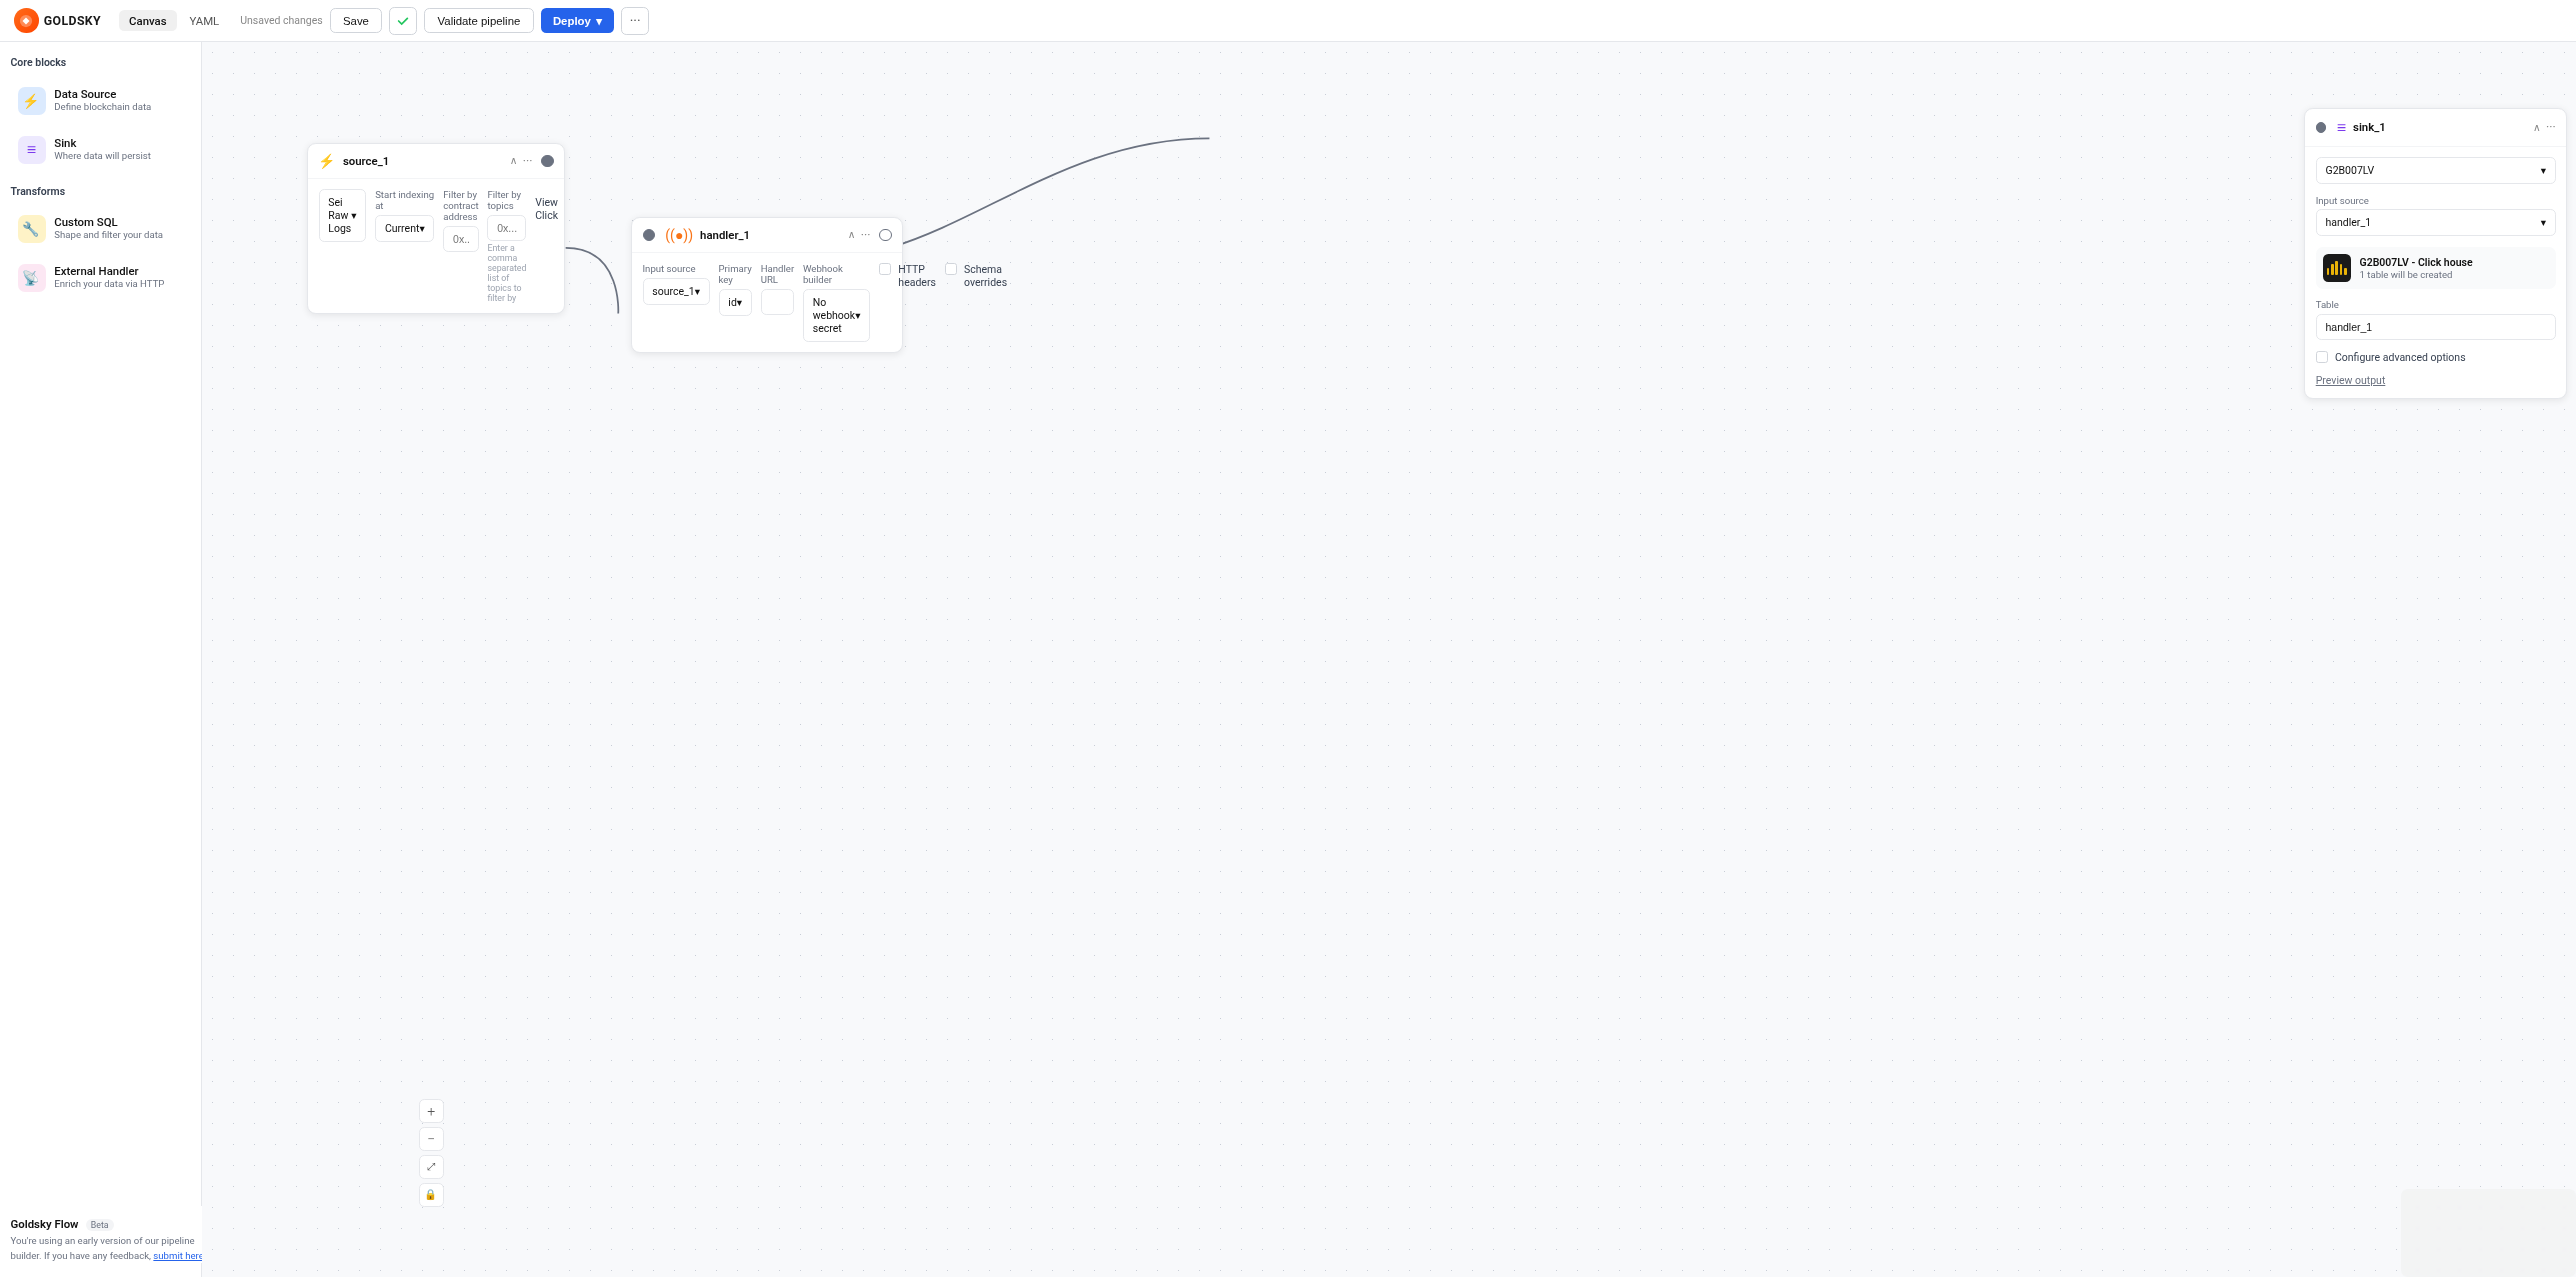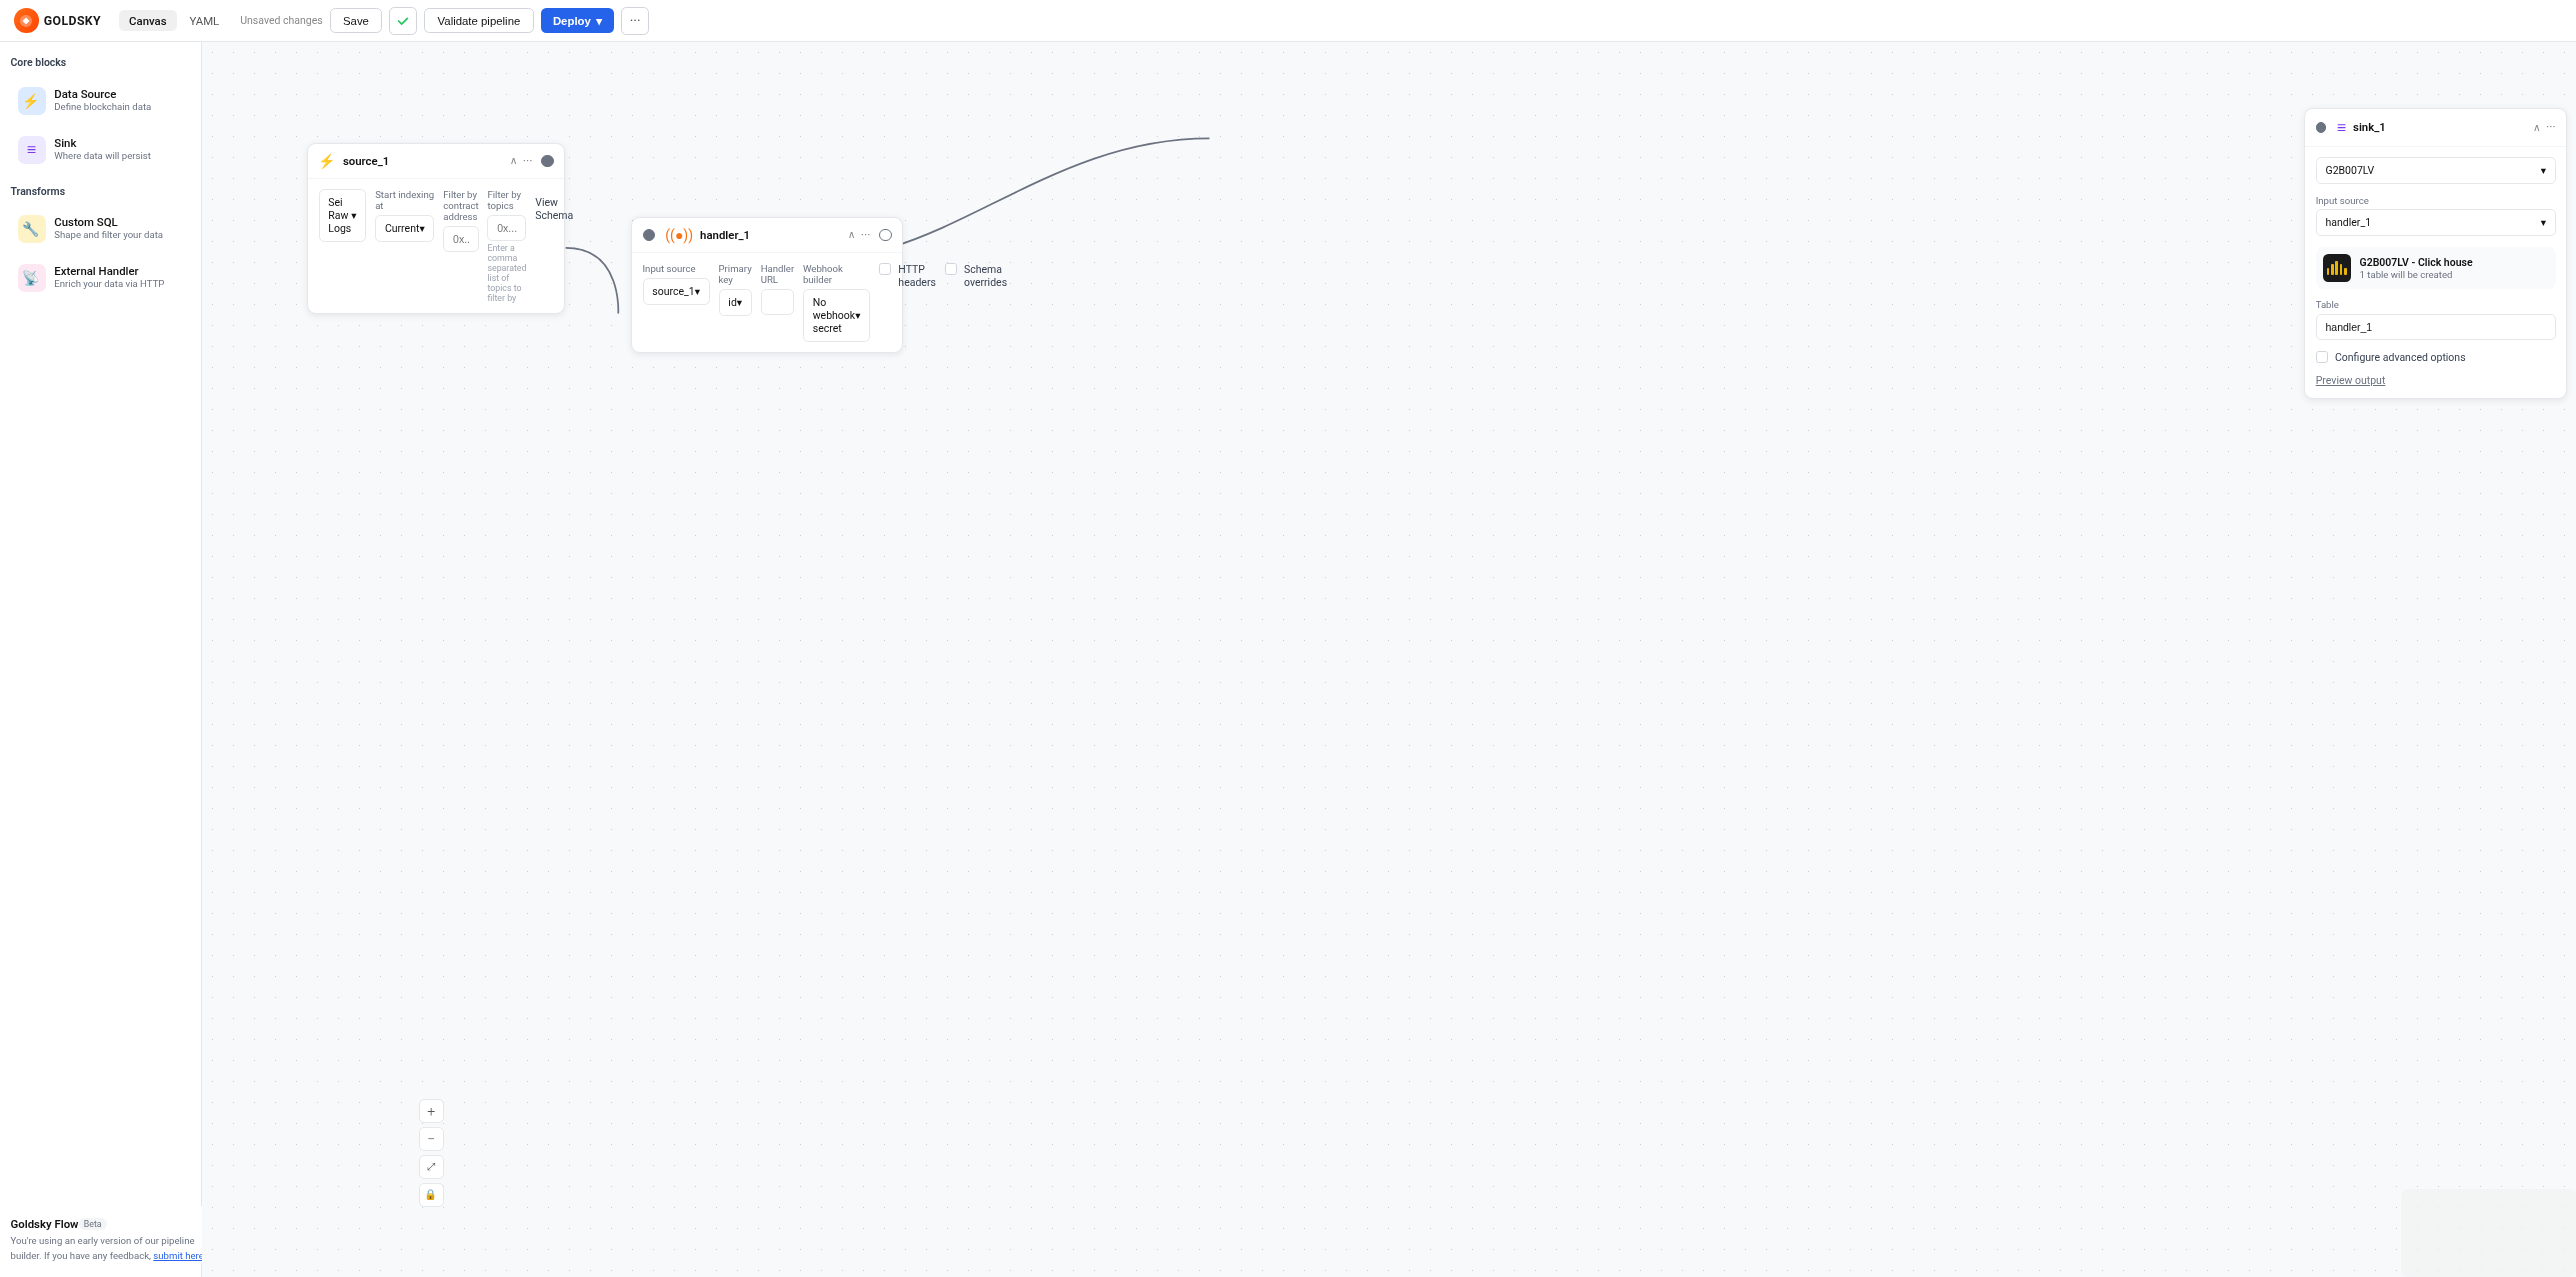--- a/index.html
+++ b/index.html
@@ -141,21 +141,21 @@
       border-radius: 5.3px; display: flex; align-items: center; justify-content: center;
       cursor: pointer; font-size: 14px; color: #555; font-weight: 300;
     }
 
     
     .goldsky-footer {
       position: absolute; left: 0; bottom: 0; width: 200px;
       background: #fff; border-top: 0.9px solid #e5e7eb; border-right: 0.9px solid #e5e7eb;
       padding: 10.5px; display: flex; flex-direction: column; gap: 3.5px;
     }
-    .footer-title-row { display: flex; align-items: center; }
+    .footer-title-row { display: flex; align-items: flex-end; gap: 7px; }
     .footer-title { font-size: 11.4px; font-weight: 600; color: #111; }
     .beta-badge { font-size: 8.8px; background: #f3f4f6; color: #6b7280; padding: 0.9px 5.3px; border-radius: 8.8px; }
     .footer-text { font-size: 9.6px; color: #6b7280; line-height: 1.5; }
     .footer-link { color: #2563eb; text-decoration: underline; cursor: pointer; }
 
     
     .blur-overlay {
       position: absolute; bottom: 0; right: 0;
       width: 175px; height: 88px;
       background: rgba(240,240,240,0.6); backdrop-filter: blur(1.8px);
@@ -296,21 +296,21 @@
         </div>
         <div>
           <div class="field-label">Filter by contract address</div>
           <input class="input-field" type="text" placeholder="0x..." style="">
         </div>
         <div>
           <div class="field-label">Filter by topics</div>
           <input class="input-field" type="text" placeholder="0x..." style="">
           <div class="field-hint">Enter a comma separated list of topics to filter by</div>
         </div>
-        <div class="view-schema">View Schema</div>
+        <div class="view-schema">View Click</div>
       </div>
     </div>
 
     <div class="node" style="left:429px; top:175px; width:272px;">
       <div class="node-header">
         <div class="node-title-group">
           <div class="connector-dot connector-dot-filled" style="margin-right:3.5px;"></div>
           <span style="color:#f97316; font-size:14px;">((●))</span>
           <span class="node-title">handler_1</span>
         </div>

